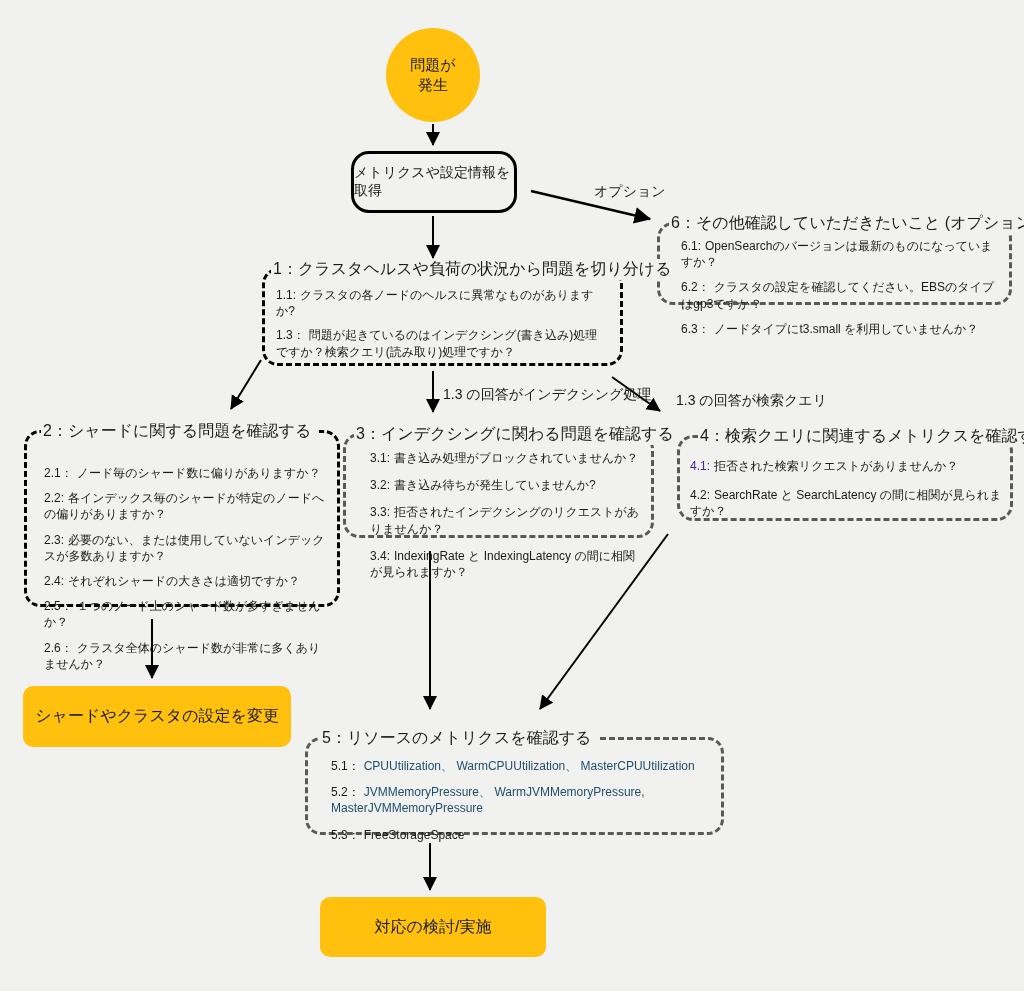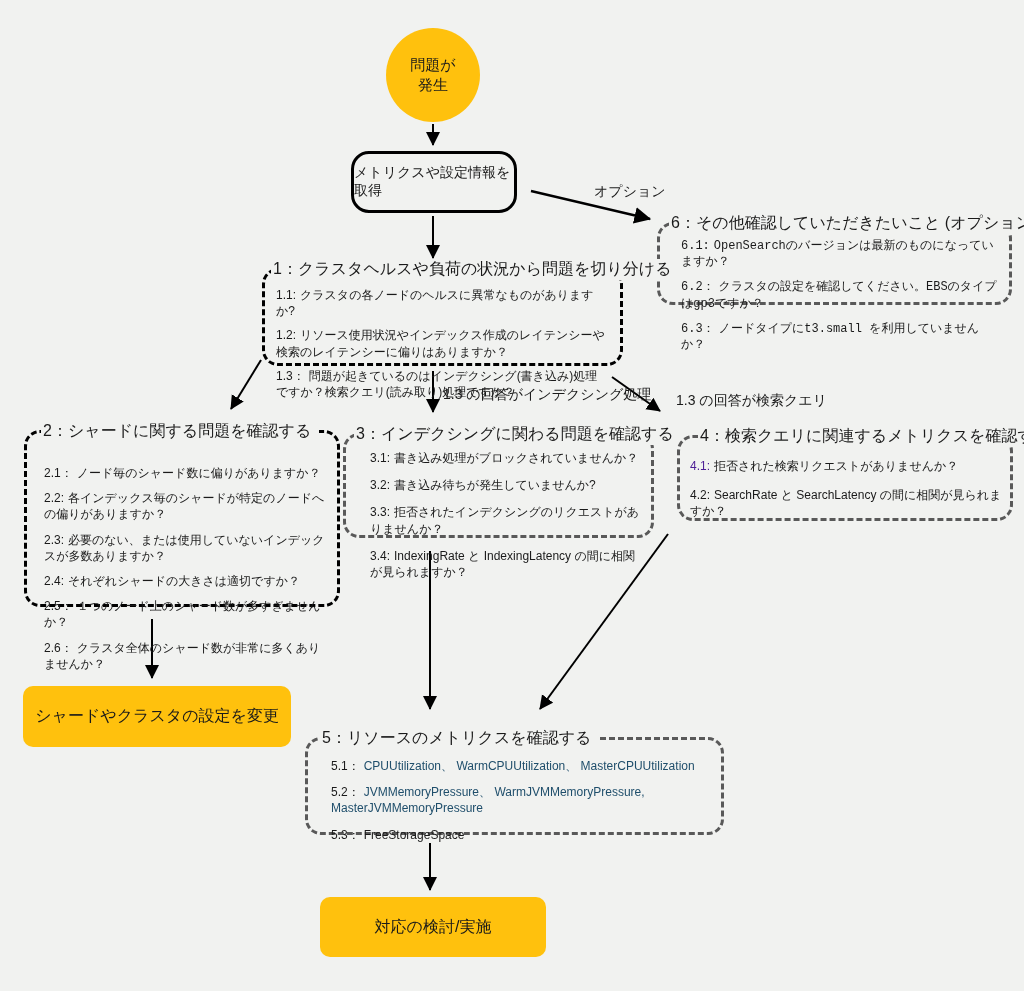--- a/index.html
+++ b/index.html
@@ -71,21 +71,21 @@
   #box4{left:677px;top:435px;width:336px;height:86px;}
   #box4 .box-title{left:18px;}
   #box4 .items{top:20px;left:10px;right:6px;}
   #box4 .item{margin-bottom:13px;}
   #box5{left:305px;top:737px;width:419px;height:98px;}
   #box5 .box-title{left:12px;}
   #box5 .items{top:18px;left:23px;right:6px;}
   #box5 .item{margin-bottom:10px;}
   #box6{left:657px;top:222px;width:355px;height:83px;}
   #box6 .box-title{left:9px;}
-  #box6 .items{top:13px;left:21px;right:6px;font-family:Liberation Mono, monospace;}
+  #box6 .items{top:13px;left:21px;right:6px;}
   #box6 .item{margin-bottom:9px;}
   
   .edge-label{position:absolute;font-size:14px;color:#1a1a1a;white-space:nowrap;}
   #lbl-option{left:594px;top:183px;}
   #lbl-indexing{left:443px;top:386px;}
   #lbl-search{left:676px;top:392px;}
 </style>
 </head>
 <body>
 
@@ -128,21 +128,20 @@
       <div class="item"><span class="num">6.1:</span><span>OpenSearchのバージョンは最新のものになっていますか？</span></div>
       <div class="item"><span class="num">6.2：</span><span>クラスタの設定を確認してください。EBSのタイプはgp3ですか？</span></div>
       <div class="item"><span class="num">6.3：</span><span>ノードタイプにt3.small を利用していませんか？</span></div>
     </div>
   </div>
 
   <div class="dashed-box dash-black" id="box1">
     <span class="box-title">1：クラスタヘルスや負荷の状況から問題を切り分ける</span>
     <div class="items">
       <div class="item"><span class="num">1.1:</span><span>クラスタの各ノードのヘルスに異常なものがありますか?</span></div>
-      <div class="item"><span class="num">1.2:</span><span>リソース使用状況やインデックス作成のレイテンシーや検索のレイテンシーに偏りはありますか？</span></div>
       <div class="item"><span class="num">1.3：</span><span>問題が起きているのはインデクシング(書き込み)処理ですか？検索クエリ(読み取り)処理ですか？</span></div>
     </div>
   </div>
 
   <div class="dashed-box dash-black" id="box2">
     <span class="box-title">2：シャードに関する問題を確認する</span>
     <div class="items">
       <div class="item"><span class="num">2.1：</span><span>ノード毎のシャード数に偏りがありますか？</span></div>
       <div class="item"><span class="num">2.2:</span><span>各インデックス毎のシャードが特定のノードへの偏りがありますか？</span></div>
       <div class="item"><span class="num">2.3:</span><span>必要のない、または使用していないインデックスが多数ありますか？</span></div>

